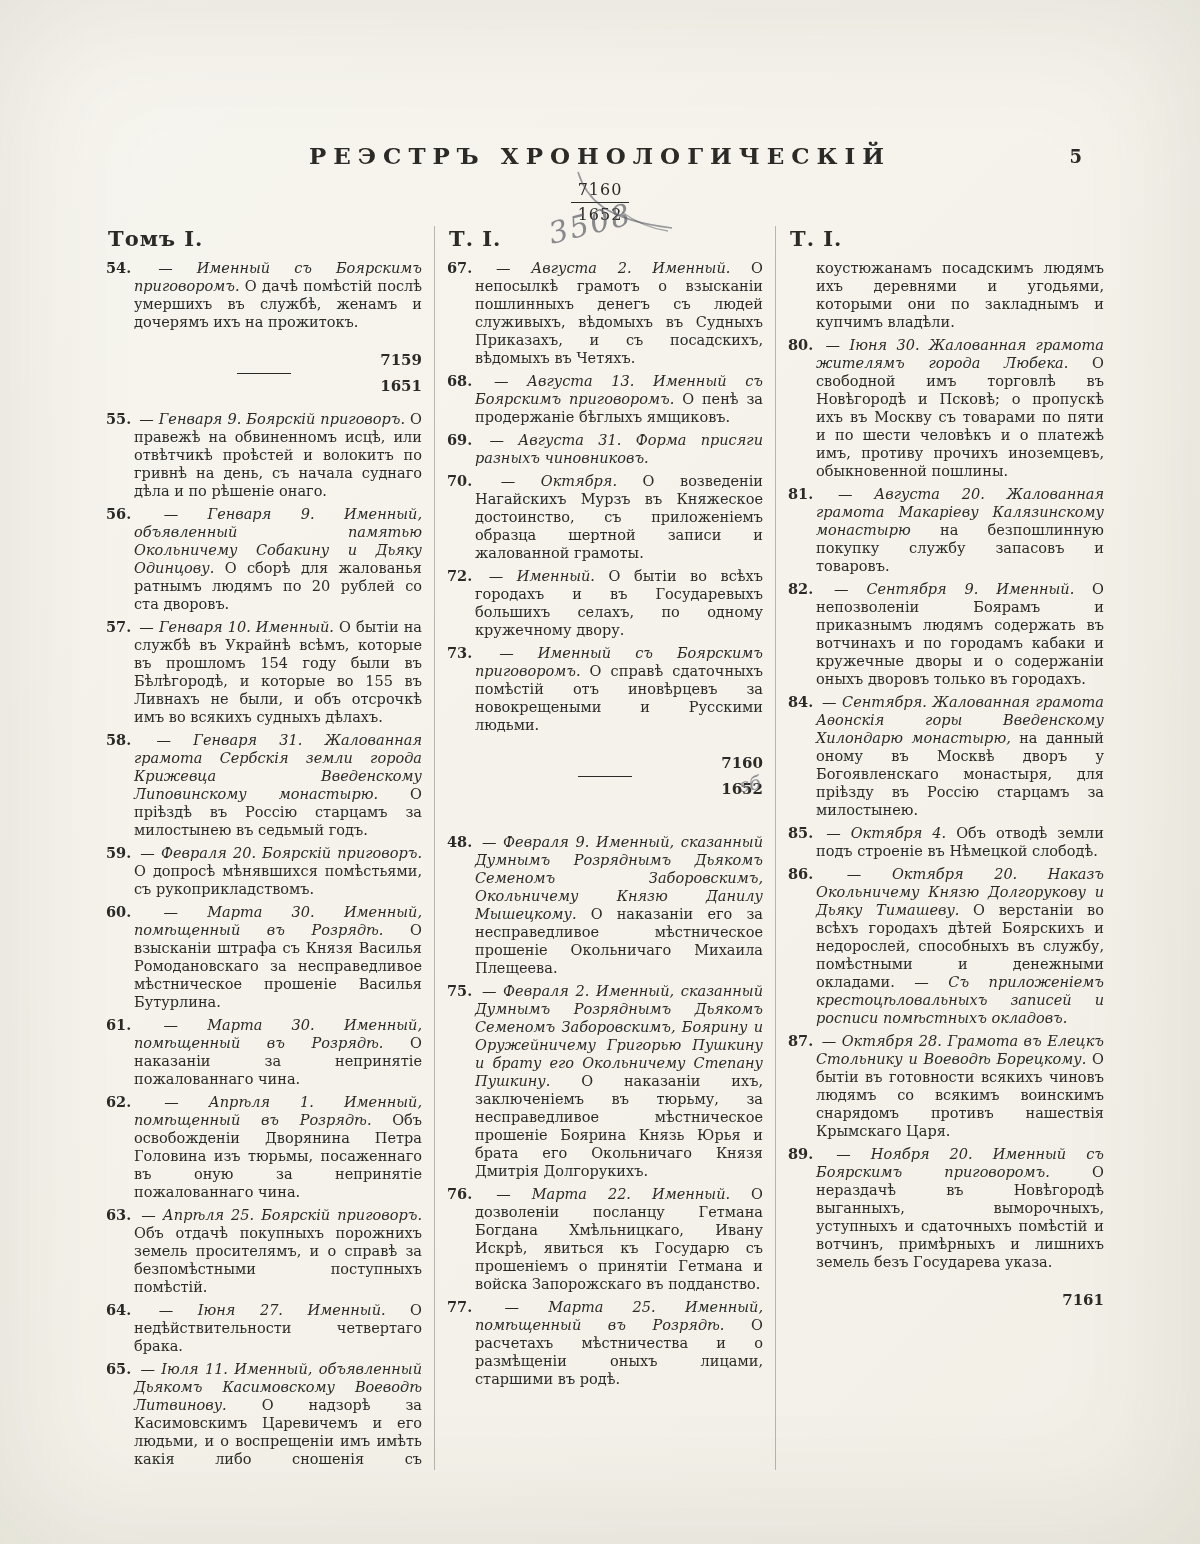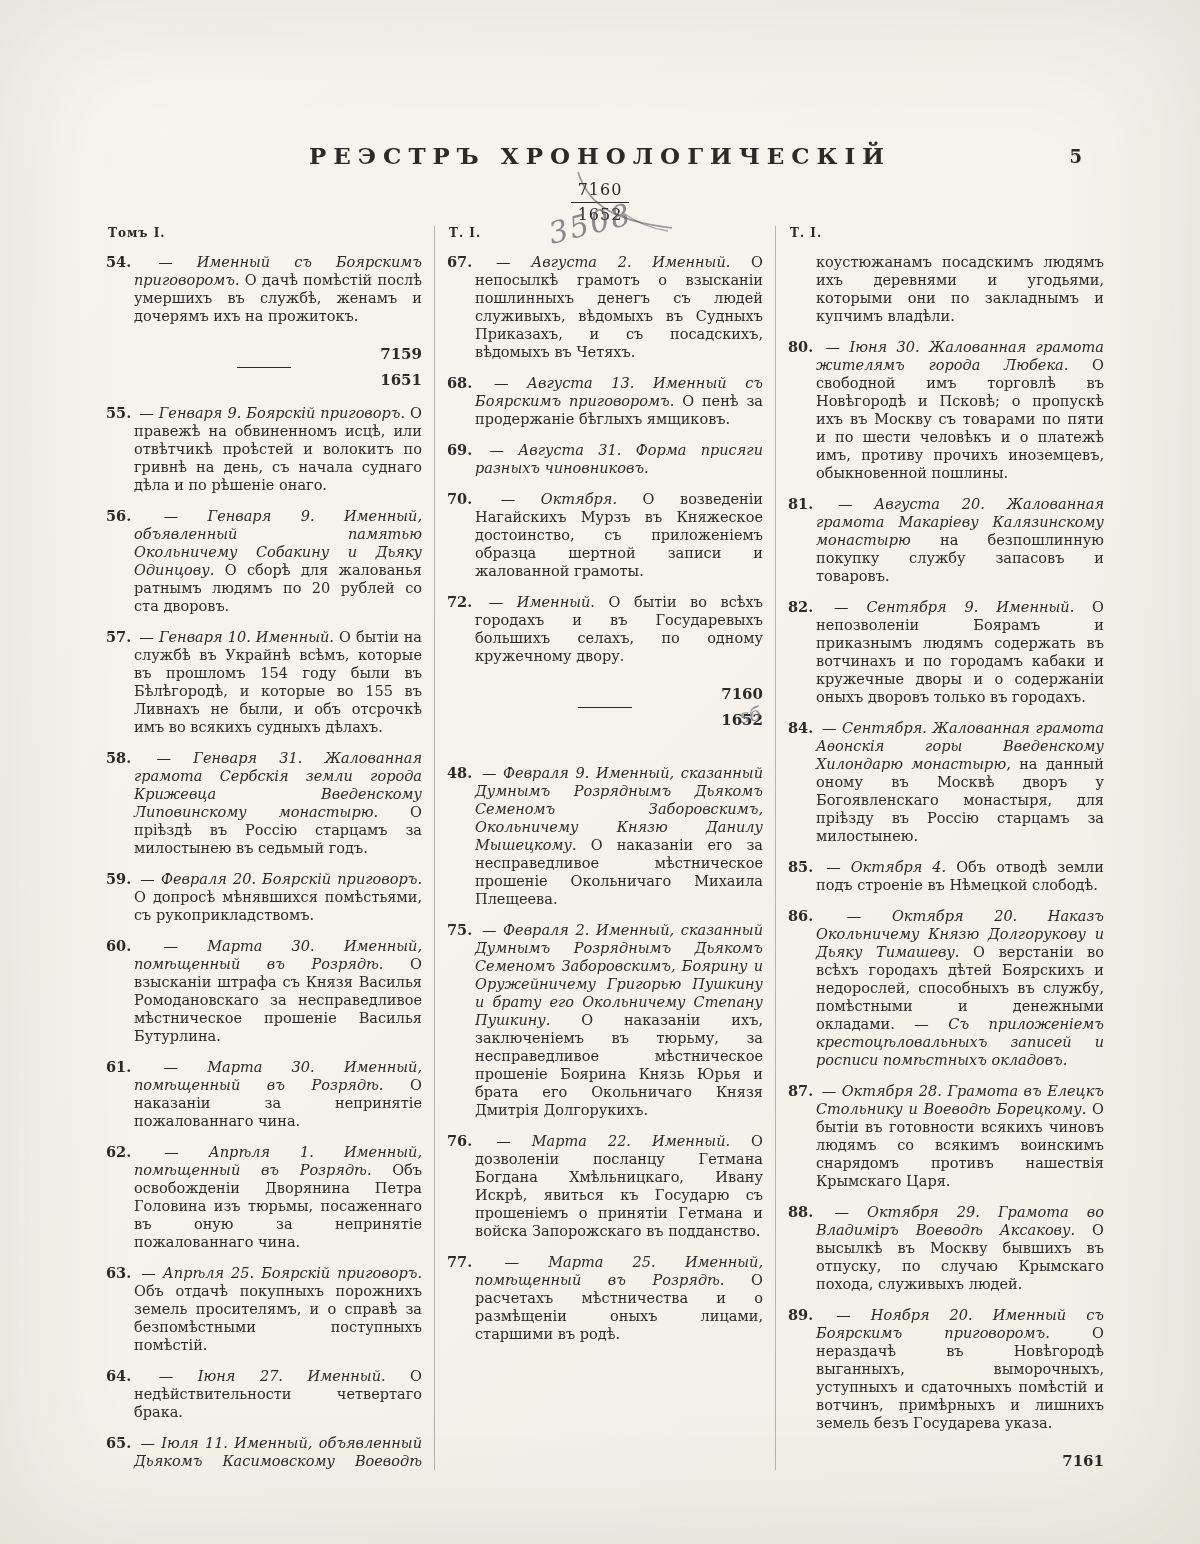--- a/index.html
+++ b/index.html
@@ -37,25 +37,25 @@
     position:absolute; left:548px; top:206px; font-size:30px; font-style:italic;
     color:#5c5d66; transform:rotate(-14deg); opacity:.7; letter-spacing:2px;
   }
   .columns {
     position:absolute; top:226px; left:94px; width:1022px; height:1244px;
     display:flex;
   }
   .col { width:340px; padding:0 12px; box-sizing:border-box; overflow:hidden; }
   .rule { width:1px; background:#97948c; opacity:.65; }
   .col-header {
-    font-weight:bold; font-size:12px; letter-spacing:1px; margin:0 0 8px 2px;
+    font-weight:bold; font-size:21px; letter-spacing:1px; margin:0 0 8px 2px;
   }
   .entry {
     font-size:14.5px; line-height:18px; text-align:justify;
-    padding-left:28px; text-indent:-28px; margin-bottom:5px;margin-top:13px;
+    padding-left:28px; text-indent:-28px; margin-bottom:5px;
   }
   .entry.continuation { text-indent:0; }
   .entry .num { font-weight:bold; padding-right:3px; }
   .entry .it { font-style:italic; }
   .yearblock {
     margin:20px 0 14px; text-align:right; font-size:15px; font-weight:bold;
     line-height:19px; position:relative;
   }
   .yb-line { width:54px; border-top:1.2px solid #2b2a27; margin:3px auto; }
   .yb-annot {
@@ -108,20 +108,21 @@
         <div class="entry"><span class="num">65.</span><span class="it"> — Іюля 11. Именный, объявленный Дьякомъ Касимовскому Воеводѣ Литвинову.</span><span class="ro"> О надзорѣ за Касимовскимъ Царевичемъ и его людьми, и о воспрещеніи имъ имѣть какія либо сношенія съ Магометанами другихъ Государствъ.</span></div>
       </div>
     <div class="rule"></div>
     <div class="col" id="col-1">
         <div class="col-header">Т. I.</div>
         <div class="entry"><span class="num">67.</span><span class="it"> — Августа 2. Именный.</span><span class="ro"> О непосылкѣ грамотъ о взысканіи пошлинныхъ денегъ съ людей служивыхъ, вѣдомыхъ въ Судныхъ Приказахъ, и съ посадскихъ, вѣдомыхъ въ Четяхъ.</span></div>
         <div class="entry"><span class="num">68.</span><span class="it"> — Августа 13. Именный съ Боярскимъ приговоромъ.</span><span class="ro"> О пенѣ за продержаніе бѣглыхъ ямщиковъ.</span></div>
         <div class="entry"><span class="num">69.</span><span class="it"> — Августа 31. Форма присяги разныхъ чиновниковъ.</span></div>
         <div class="entry"><span class="num">70.</span><span class="it"> — Октября.</span><span class="ro"> О возведеніи Нагайскихъ Мурзъ въ Княжеское достоинство, съ приложеніемъ образца шертной записи и жалованной грамоты.</span></div>
         <div class="entry"><span class="num">72.</span><span class="it"> — Именный.</span><span class="ro"> О бытіи во всѣхъ городахъ и въ Государевыхъ большихъ селахъ, по одному кружечному двору.</span></div>
+        <div class="entry"><span class="num">73.</span><span class="it"> — Именный съ Боярскимъ приговоромъ.</span><span class="ro"> О справѣ сдаточныхъ помѣстій отъ иновѣрцевъ за новокрещеными и Русскими людьми.</span></div>
         <div class="yearblock">
           <div class="yb-num">7160</div>
           <div class="yb-line"></div>
           <div class="yb-num">1652</div>
           <div class="yb-annot">ѕб</div>
         </div>
         <div class="entry"><span class="num">48.</span><span class="it"> — Февраля 9. Именный, сказанный Думнымъ Розряднымъ Дьякомъ Семеномъ Заборовскимъ, Окольничему Князю Данилу Мышецкому.</span><span class="ro"> О наказаніи его за несправедливое мѣстническое прошеніе Окольничаго Михаила Плещеева.</span></div>
         <div class="entry"><span class="num">75.</span><span class="it"> — Февраля 2. Именный, сказанный Думнымъ Розряднымъ Дьякомъ Семеномъ Заборовскимъ, Боярину и Оружейничему Григорью Пушкину и брату его Окольничему Степану Пушкину.</span><span class="ro"> О наказаніи ихъ, заключеніемъ въ тюрьму, за несправедливое мѣстническое прошеніе Боярина Князь Юрья и брата его Окольничаго Князя Дмитрія Долгорукихъ.</span></div>
         <div class="entry"><span class="num">76.</span><span class="it"> — Марта 22. Именный.</span><span class="ro"> О дозволеніи посланцу Гетмана Богдана Хмѣльницкаго, Ивану Искрѣ, явиться къ Государю съ прошеніемъ о принятіи Гетмана и войска Запорожскаго въ подданство.</span></div>
         <div class="entry"><span class="num">77.</span><span class="it"> — Марта 25. Именный, помѣщенный въ Розрядѣ.</span><span class="ro"> О расчетахъ мѣстничества и о размѣщеніи оныхъ лицами, старшими въ родѣ.</span></div>
@@ -130,21 +131,20 @@
     <div class="col" id="col-2">
         <div class="col-header">Т. I.</div>
         <div class="entry continuation"><span class="ro"> коустюжанамъ посадскимъ людямъ ихъ деревнями и угодьями, которыми они по закладнымъ и купчимъ владѣли.</span></div>
         <div class="entry"><span class="num">80.</span><span class="it"> — Іюня 30. Жалованная грамота жителямъ города Любека.</span><span class="ro"> О свободной имъ торговлѣ въ Новѣгородѣ и Псковѣ; о пропускѣ ихъ въ Москву съ товарами по пяти и по шести человѣкъ и о платежѣ имъ, противу прочихъ иноземцевъ, обыкновенной пошлины.</span></div>
         <div class="entry"><span class="num">81.</span><span class="it"> — Августа 20. Жалованная грамота Макаріеву Калязинскому монастырю</span><span class="ro"> на безпошлинную покупку службу запасовъ и товаровъ.</span></div>
         <div class="entry"><span class="num">82.</span><span class="it"> — Сентября 9. Именный.</span><span class="ro"> О непозволеніи Боярамъ и приказнымъ людямъ содержать въ вотчинахъ и по городамъ кабаки и кружечные дворы и о содержаніи оныхъ дворовъ только въ городахъ.</span></div>
         <div class="entry"><span class="num">84.</span><span class="it"> — Сентября. Жалованная грамота Аѳонскія горы Введенскому Хилондарю монастырю,</span><span class="ro"> на данный оному въ Москвѣ дворъ у Богоявленскаго монастыря, для пріѣзду въ Россію старцамъ за милостынею.</span></div>
         <div class="entry"><span class="num">85.</span><span class="it"> — Октября 4.</span><span class="ro"> Объ отводѣ земли подъ строеніе въ Нѣмецкой слободѣ.</span></div>
         <div class="entry"><span class="num">86.</span><span class="it"> — Октября 20. Наказъ Окольничему Князю Долгорукову и Дьяку Тимашеву.</span><span class="ro"> О верстаніи во всѣхъ городахъ дѣтей Боярскихъ и недорослей, способныхъ въ службу, помѣстными и денежными окладами.</span><span class="it"> — Съ приложеніемъ крестоцѣловальныхъ записей и росписи помѣстныхъ окладовъ.</span></div>
         <div class="entry"><span class="num">87.</span><span class="it"> — Октября 28. Грамота въ Елецкъ Стольнику и Воеводѣ Борецкому.</span><span class="ro"> О бытіи въ готовности всякихъ чиновъ людямъ со всякимъ воинскимъ снарядомъ противъ нашествія Крымскаго Царя.</span></div>
-        <div class="entry"><span class="num">88.</span><span class="it"> — Октября 29. Грамота во Владиміръ Воеводѣ Аксакову.</span><span class="ro"> О высылкѣ въ Москву бывшихъ въ отпуску, по случаю Крымскаго похода, служивыхъ людей.</span></div>
         <div class="entry"><span class="num">89.</span><span class="it"> — Ноября 20. Именный съ Боярскимъ приговоромъ.</span><span class="ro"> О нераздачѣ въ Новѣгородѣ выганныхъ, выморочныхъ, уступныхъ и сдаточныхъ помѣстій и вотчинъ, примѣрныхъ и лишнихъ земель безъ Государева указа.</span></div>
         <div class="yearblock">
           <div class="yb-num">7161</div>
         </div>
       </div>
   </div>
 
 </div>
 
 </body></html>

